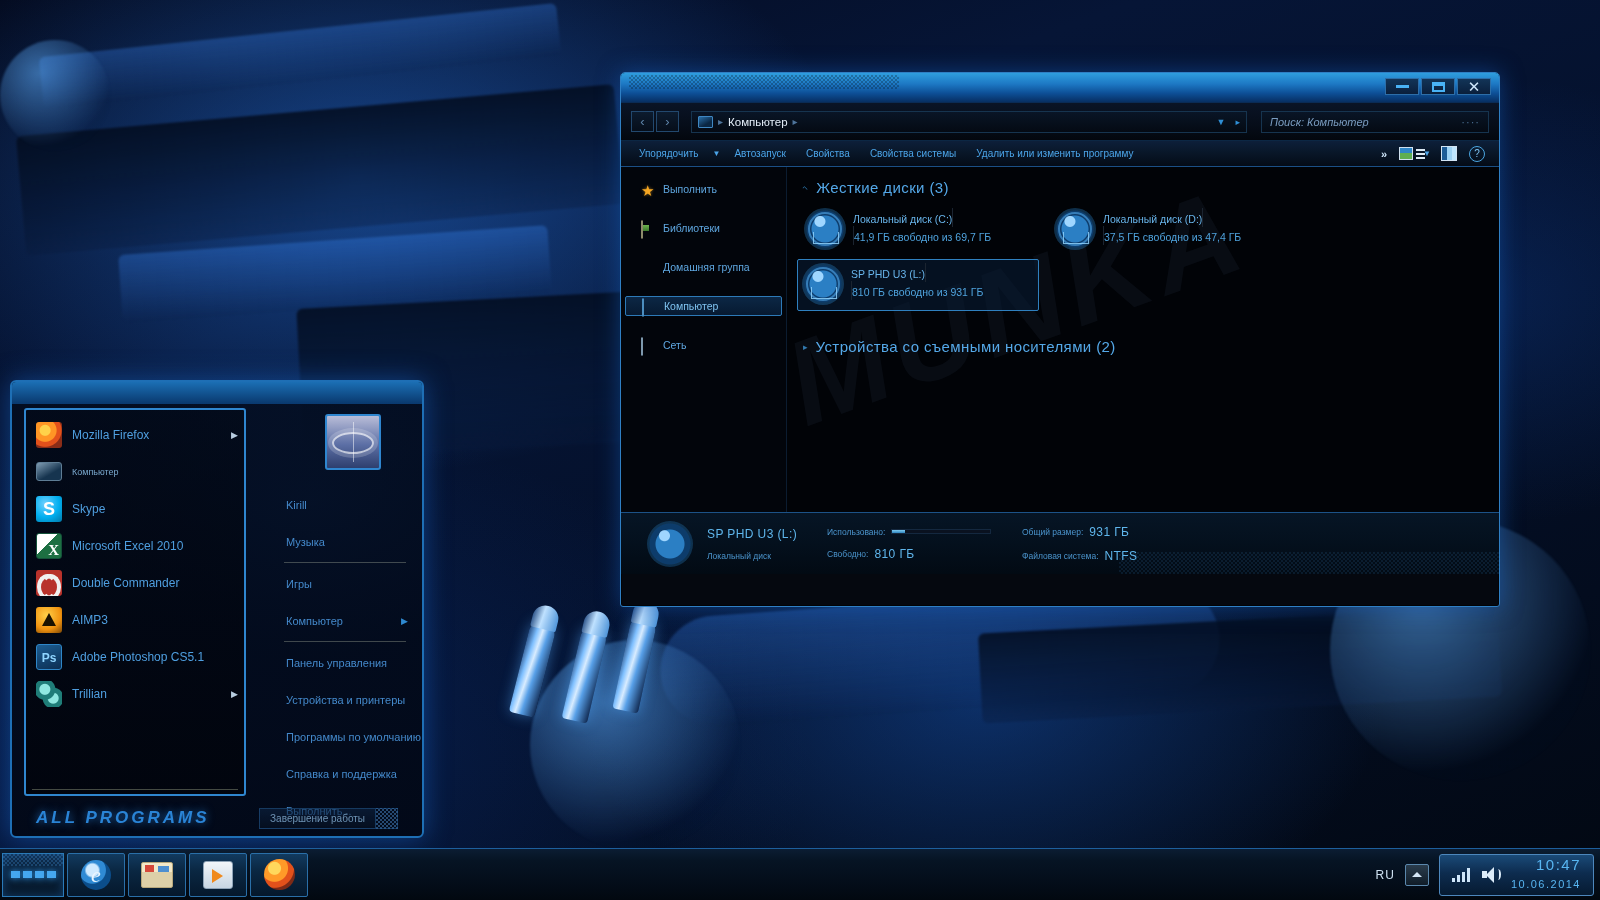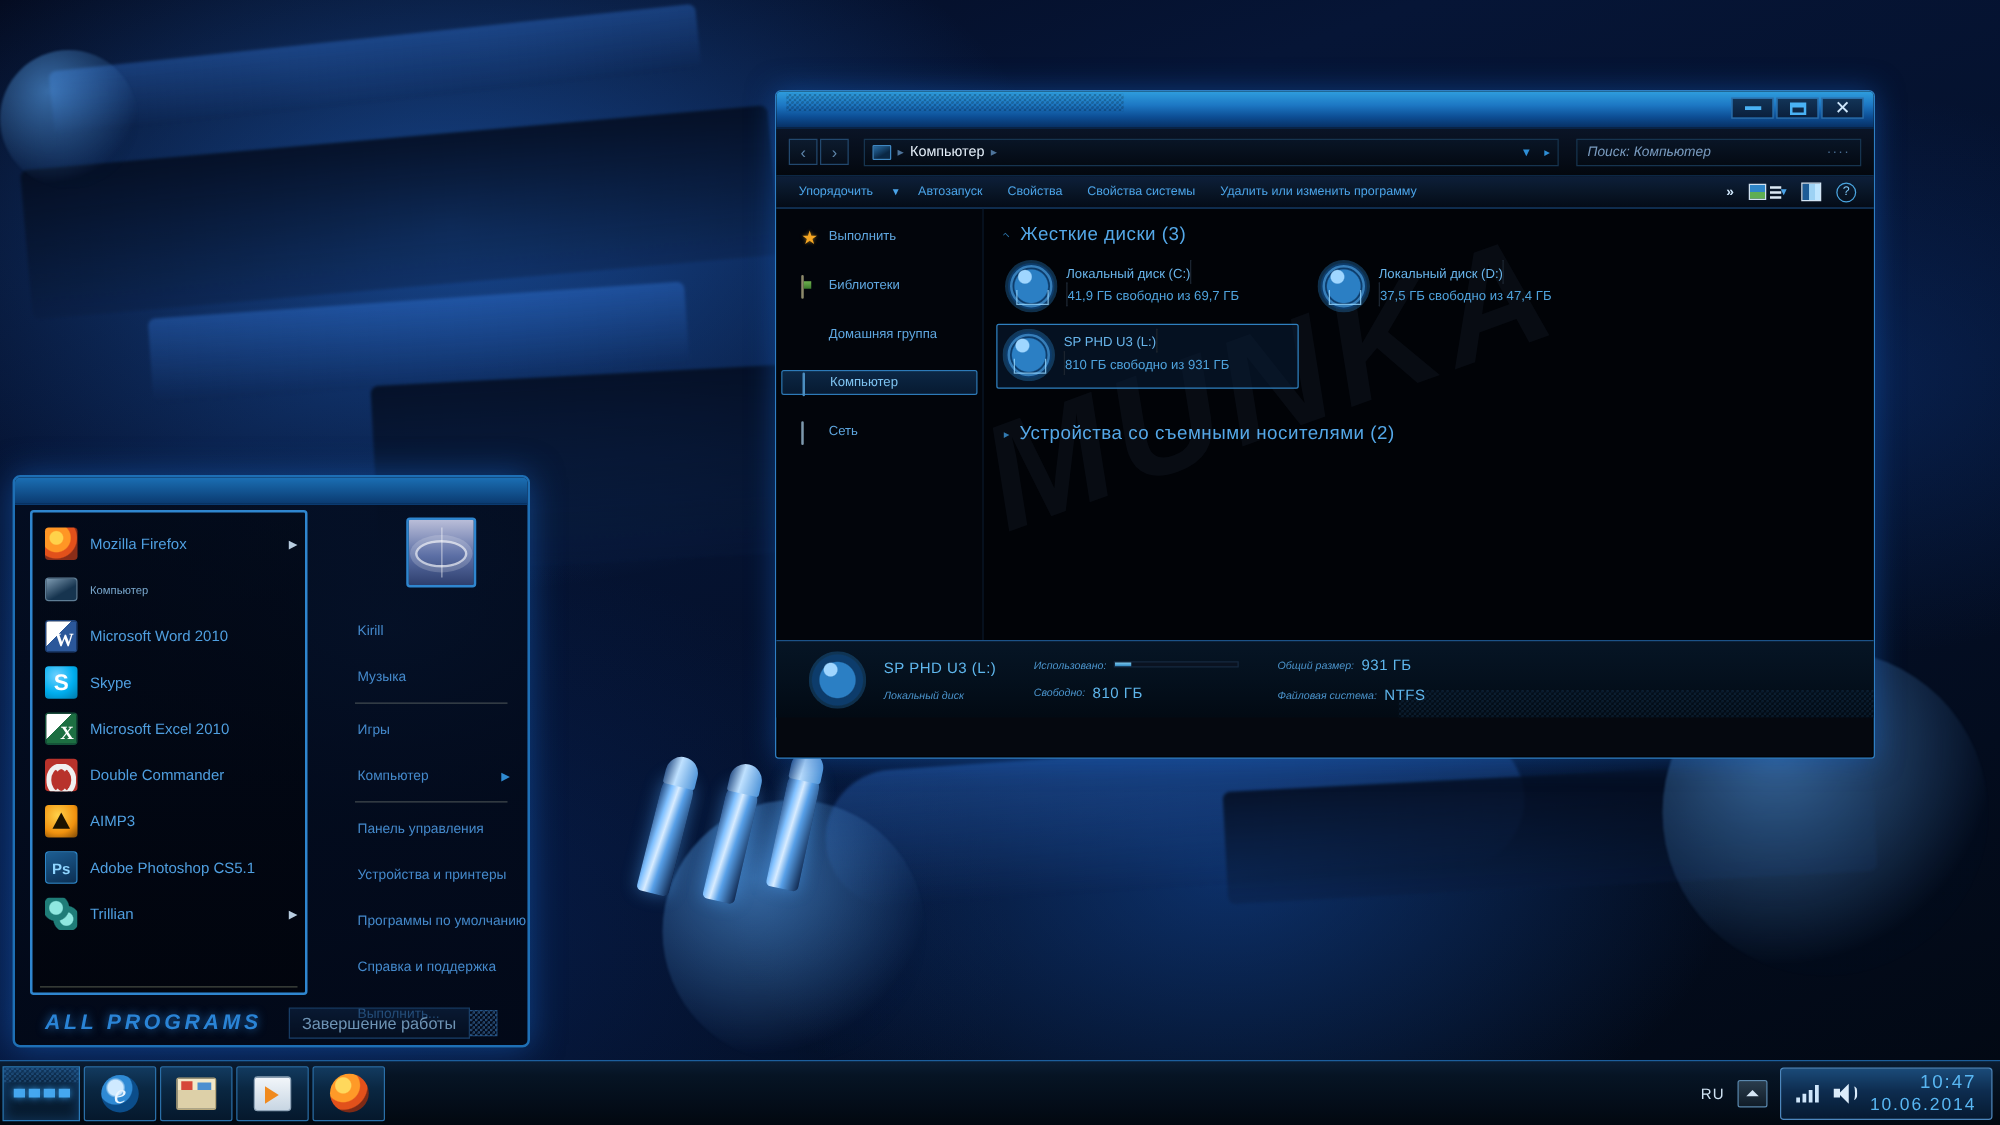--- a/index.html
+++ b/index.html
@@ -245,21 +245,21 @@
       radial-gradient(circle at 50% 50%, rgba(40,130,200,.30) 0 23px, transparent 24px);
     margin-left: 16px;
   }
   .dt-grid { display: flex; gap: 0; flex: 1; position: relative; z-index: 2; }
   .dt-col { display: flex; flex-direction: column; justify-content: center; gap: 10px; }
   .dt-col.c1 { width: 120px; }
   .dt-col.c2 { width: 195px; }
   .dt-col.c3 { width: 200px; }
   .dt-col.c4 { width: 220px; }
   .dt-row { display: flex; align-items: center; gap: 6px; white-space: nowrap; }
-  .dt-k { color: #4b94cc; font-size: 8.5px; font-style: italic; }
+  .dt-k { color: #4b94cc; font-size: 8.5px; }
   .dt-v { color: #5fb6ec; font-size: 12px; letter-spacing: .4px; }
   .dt-v.sm { font-size: 8.5px; color: #4b94cc; letter-spacing: 0; }
   .dt-bar { width: 100px; height: 5px; background: #0a1220; border: 1px solid #14283f; }
   .dt-bar > i { display: block; height: 100%; background: linear-gradient(180deg,#7ecbf0,#2f86c0); }
 
   
   #startmenu {
     position: absolute; left: 10px; top: 380px; width: 414px; height: 458px;
     border: 2px solid #1e6fb5; border-radius: 6px;
     background:
@@ -332,21 +332,21 @@
   .ritem .rarrow { margin-left: auto; margin-right: 14px; color: #2f8ad2; font-size: 9px; }
   .rsep { height: 1px; background: rgba(180,185,165,.35); margin: 2px 16px 2px 0; }
 
   #sm-bottom { height: 44px; display: flex; align-items: center; padding: 0 24px; position: relative; }
   #allprograms {
     color: #2a84d6; font-size: 17px; font-weight: bold; font-style: italic;
     letter-spacing: 3px; text-shadow: 0 0 8px rgba(40,130,220,.8);
   }
   #shutdown-wrap { margin-left: auto; display: flex; align-items: center; }
   #shutdown {
-    color: #6e93b4; font-size: 13px; padding: 4px 10px;
+    color: #6e93b4; font-size: 10px; padding: 4px 10px;
     background: linear-gradient(180deg, rgba(14,38,70,.55), rgba(5,16,34,.75));
     border: 1px solid rgba(40,100,160,.5);
   }
   #shutdown-arrow {
     width: 22px; height: 21px; border: 1px solid rgba(40,100,160,.5); border-left: none;
     background-image:
       linear-gradient(45deg, rgba(80,150,220,.45) 25%, transparent 25%, transparent 75%, rgba(80,150,220,.45) 75%),
       linear-gradient(45deg, rgba(80,150,220,.45) 25%, transparent 25%, transparent 75%, rgba(80,150,220,.45) 75%);
     background-size: 4px 4px; background-position: 0 0, 2px 2px;
   }
@@ -416,21 +416,21 @@
   .sig i:nth-child(3) { height: 10px; }
   .sig i:nth-child(4) { height: 14px; }
   .spk { position: relative; width: 17px; height: 15px; }
   .spk::before { content: ""; position: absolute; left: 0; top: 4px; width: 5px; height: 7px; background: #dcecfa; }
   .spk::after { content: ""; position: absolute; left: 4px; top: 0;
     border-top: 8px solid transparent; border-bottom: 8px solid transparent; border-right: 8px solid #dcecfa; }
   .spkwave { position: absolute; left: 13px; top: 2px; width: 6px; height: 11px;
     border-right: 2px solid #dcecfa; border-radius: 0 50% 50% 0 / 0 50% 50% 0; }
   #clock { text-align: right; }
   #clock .t { color: #58b6f2; font-size: 15px; letter-spacing: 1.5px; line-height: 17px; }
-  #clock .d { color: #58b6f2; font-size: 14px; letter-spacing: 1.5px; line-height: 17px; }
+  #clock .d { color: #58b6f2; font-size: 11px; letter-spacing: 1.5px; line-height: 17px; }
 </style>
 </head>
 <body>
 
 <div id="desktop">
 
   <div class="wp" style="left:40px; top:30px; width:520px; height:52px; transform:rotate(-6deg);"></div>
   <div class="wp dark" style="left:20px; top:110px; width:600px; height:120px; transform:rotate(-5deg);"></div>
   <div class="wp" style="left:120px; top:240px; width:430px; height:68px; transform:rotate(-4deg);"></div>
   <div class="wp dark" style="left:300px; top:300px; width:340px; height:150px; transform:rotate(-3deg);"></div>
@@ -619,24 +619,20 @@
       <div class="pitem">
         <span class="pico ic-firefox"></span>
         <span class="plbl">Mozilla Firefox</span>
         <span class="parrow">▶</span>
       </div>
       <div class="pitem small">
         <span class="pico ic-mycomp"></span>
         <span class="plbl">Компьютер</span>
       </div>
       <div class="pitem">
-        <span class="pico ic-word"></span>
-        <span class="plbl">Microsoft Word 2010</span>
-      </div>
-      <div class="pitem">
         <span class="pico ic-skype"></span>
         <span class="plbl">Skype</span>
       </div>
       <div class="pitem">
         <span class="pico ic-excel"></span>
         <span class="plbl">Microsoft Excel 2010</span>
       </div>
       <div class="pitem">
         <span class="pico ic-dc"></span>
         <span class="plbl">Double Commander</span>

